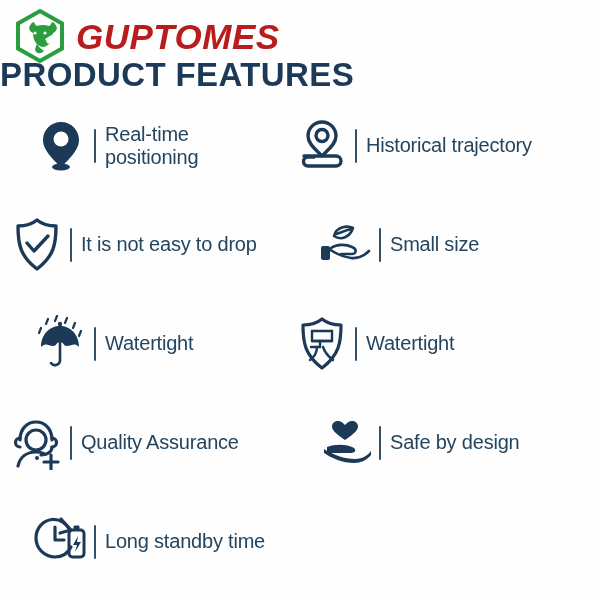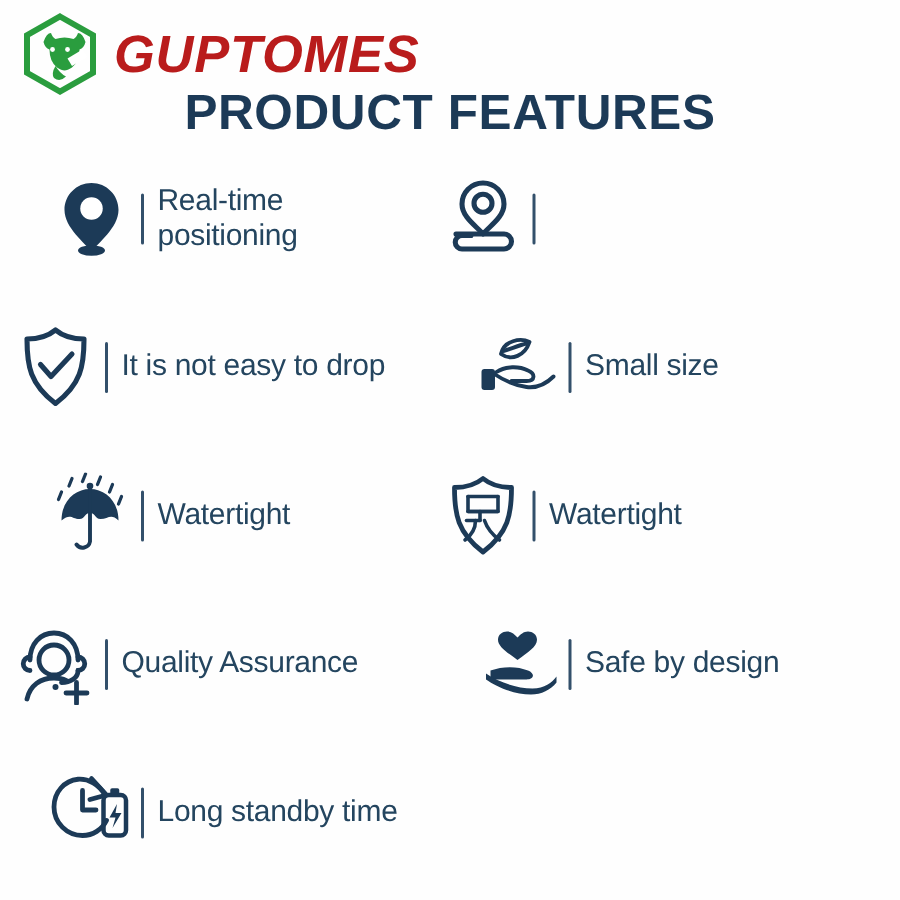--- a/index.html
+++ b/index.html
@@ -46,21 +46,21 @@
     line-height: 1;
     font-family: Liberation Sans, sans-serif;
   }
 
   
   .page-title {
     position: absolute;
     top: 56px;
     left: 0;
     width: 600px;
-    text-align: center;
+    text-align: left;
     font-size: 33px;
     font-weight: bold;
     letter-spacing: 0.4px;
     color: #1c3a57;
     font-family: "Liberation Sans", sans-serif;
   }
 
   
   .features {
     position: absolute;
@@ -156,20 +156,21 @@
       <span class="feature-icon">
         <svg width="52" height="54" viewBox="0 0 52 54" aria-hidden="true">
           <g fill="none" stroke="#1c3a57" stroke-width="3.4" stroke-linecap="round" stroke-linejoin="round">
             <path d="M26 3 C18 3 12 9.5 12 17 c0 9 10 15 14 20 4 -5 14 -11 14 -20 C40 9.5 34 3 26 3 z"></path>
             <circle cx="26" cy="16.5" r="6"></circle>
             <path d="M8 37 H40 a5 5 0 0 1 0 10 H12 a4.5 4.5 0 0 1 0 -9 h6"></path>
           </g>
         </svg>
       </span>
       <span class="divider"></span>
+      <span class="feature-label">Historical trajectory</span>
     </div>
 
     <div class="feature col-right">
       <span class="feature-icon">
         <svg width="48" height="56" viewBox="0 0 48 56" aria-hidden="true">
           <g fill="none" stroke="#1c3a57" stroke-width="3.4" stroke-linecap="round" stroke-linejoin="round">
             <path d="M24 3 C18 8 10 9 5 9 c0 18 2 30 19 43 C41 39 43 27 43 9 c-5 0 -13 -1 -19 -6 z"></path>
             <path d="M14 26 l7 8 l14 -15"></path>
           </g>
         </svg>

